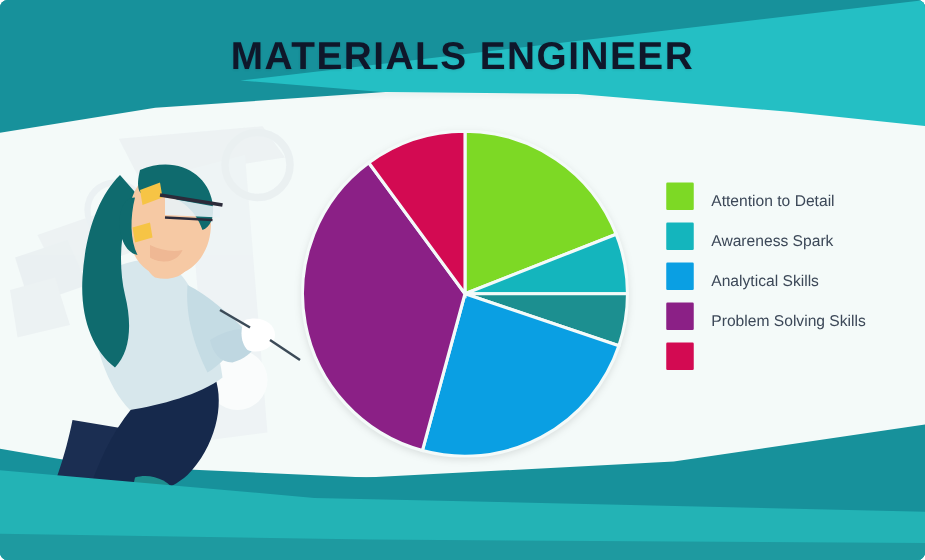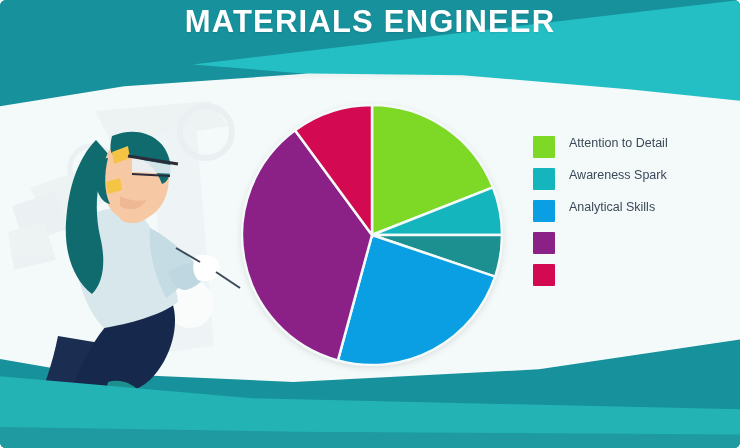--- a/index.html
+++ b/index.html
@@ -40,33 +40,33 @@
     clip-path:polygon(0 22%, 34% 46%, 100% 58%, 100% 100%, 0 100%);
   }
   .floor-dark{
     position:absolute;left:0;bottom:0;width:740px;height:34px;
     background:#1E9AA0;
     clip-path:polygon(0 38%, 40% 52%, 100% 60%, 100% 100%, 0 100%);
   }
 
   
   .title{
-    position:absolute;top:4px;left:0;width:740px;text-align:center;
-    color:#ffffff;font-size:31px;font-weight:bold;letter-spacing:1.2px;
+    position:absolute;top:27px;left:0;width:740px;text-align:center;
+    color:#0f172a;font-size:31px;font-weight:bold;letter-spacing:1.2px;
     font-family:"Liberation Sans", sans-serif;
     text-shadow:0 1px 2px rgba(0,0,0,.10);
   }
 
   
   .pie-wrap{position:absolute;left:241px;top:104px;width:262px;height:262px;}
   .pie-svg{display:block;filter:drop-shadow(0 2px 3px rgba(0,0,0,.10));}
 
   
   .legend{position:absolute;left:533px;top:136px;width:200px;}
-  .legend-row{display:flex;align-items:flex-start;height:32px;}
+  .legend-row{display:flex;align-items:flex-end;height:32px;}
   .swatch{width:22px;height:22px;border-radius:1px;flex:0 0 auto;}
   .legend-label{
     margin-left:14px;font-size:12.5px;color:#3C4858;
     font-family:"Liberation Sans", sans-serif;white-space:nowrap;
   }
 
   
   .illus{position:absolute;left:0px;top:96px;width:250px;height:320px;}
 </style>
 </head>
@@ -146,20 +146,21 @@
     <div class="legend-row">
       <span class="swatch" style="width:22px;height:22px;background:#14B5BD;"></span>
       <span class="legend-label">Awareness Spark</span>
     </div>
     <div class="legend-row">
       <span class="swatch" style="width:22px;height:22px;background:#0A9FE3;"></span>
       <span class="legend-label">Analytical Skills</span>
     </div>
     <div class="legend-row">
       <span class="swatch" style="width:22px;height:22px;background:#8B2086;"></span>
+      <span class="legend-label">Problem Solving Skills</span>
     </div>
     <div class="legend-row">
       <span class="swatch" style="width:22px;height:22px;background:#D30A52;"></span>
     </div>
   </div>
 
   <div class="floor-light"></div>
   <div class="floor-dark"></div>
 </div>
 

